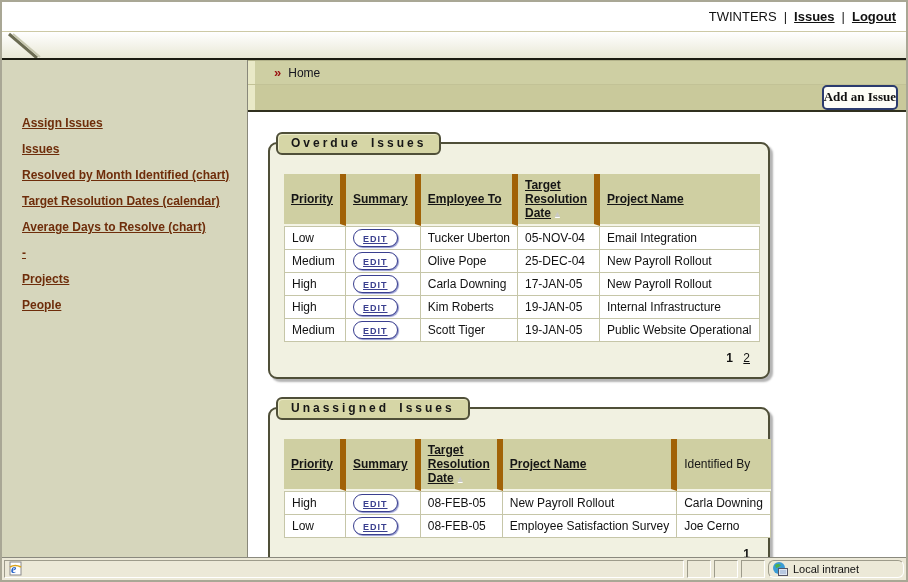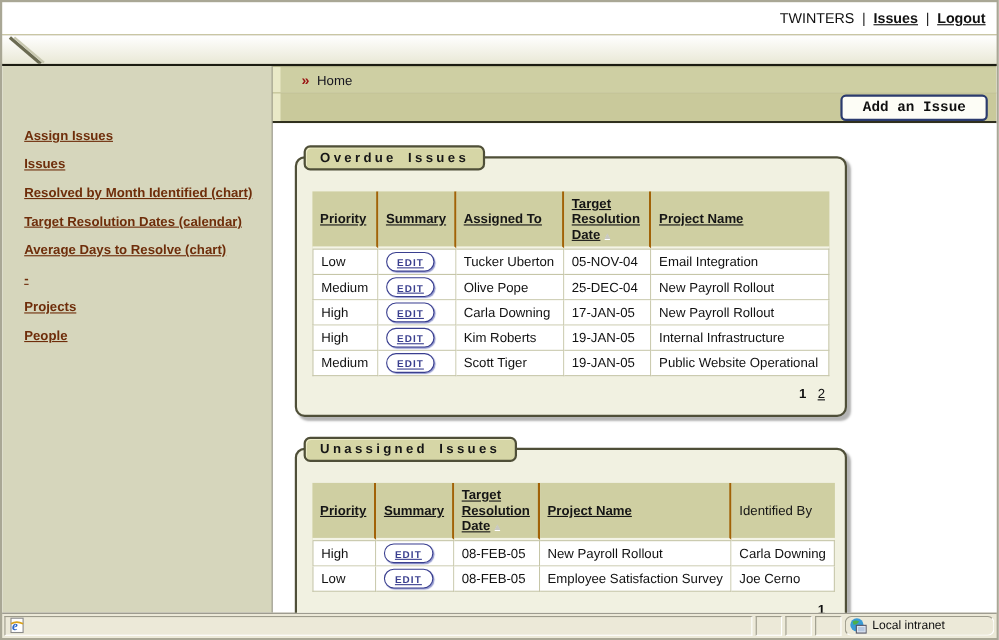--- a/index.html
+++ b/index.html
@@ -60,23 +60,23 @@
   .crumb-chevron { color: #991111; font-weight: bold; margin-right: 7px; font-size: 13px; }
   .crumb-label { font-weight: normal; color: #15151f; }
   .btn-band {
     height: 26px; flex: none; background: #c9c99b;
     border-top: 1px solid #c2c296;
     position: relative; display: flex; align-items: center; justify-content: flex-end;
     padding-right: 8px;
   }
   .add-btn {
     background: #fdfdf6; border: 2px solid #2b3b6e; border-radius: 5px;
-    font-family: Liberation Mono, monospace;
+    font-family: Liberation Serif, serif;
     font-weight: bold; font-size: 13px; color: #101010;
-    padding: 2px 18px 3px; cursor: pointer;
+    padding: 2px 0 3px; cursor: pointer;
   }
   .dark-line2 { height: 2px; background: #30301e; flex: none; }
   .content-body { flex: 1; background: #ffffff; padding: 30px 0 0 20px; }
   
   .region {
     width: 502px; position: relative;
     background: #f1f1e1;
     border: 2px solid #4f4f38; border-radius: 9px;
     box-shadow: 3px 3px 2px #b4b4b4;
     padding: 30px 14px 8px 14px;
@@ -88,21 +88,21 @@
     border: 2px solid #4f4f38; border-radius: 6px;
     padding: 2px 13px 3px;
     font-size: 12px; font-weight: bold; color: #161616;
     letter-spacing: 3px; word-spacing: 4px; white-space: nowrap;
     box-shadow: inset 1px 1px 0 #ecebc8;
   }
   
   table.report { border-collapse: separate; border-spacing: 0; }
   .report th {
     background: #cfcfa2; font-size: 12px; text-align: left; vertical-align: middle;
-    padding: 4px 7px; border-right: 2px solid #a16207; border-bottom: 2px solid #f4f4e6;
+    padding: 4px 7px; border-right: 6px solid #a16207; border-bottom: 2px solid #f4f4e6;
   }
   .report th:last-child { border-right: none; }
   .hlink { color: #151515; font-weight: bold; text-decoration: underline; cursor: pointer; }
   .hplain { color: #151515; font-weight: normal; }
   .sort-arrow { color: #c9c9c2; font-size: 9px; margin-left: 2px; text-shadow: 0 1px 0 #fff; }
   .report td {
     background: #ffffff; font-size: 12px; color: #111;
     padding: 2px 7px; height: 21px;
     border-right: 1px solid #c6c6a8; border-bottom: 1px solid #c6c6a8;
     white-space: nowrap; overflow: hidden;
@@ -191,21 +191,21 @@
               <col style="width:62px">
                 <col style="width:68px">
                 <col style="width:100px">
                 <col style="width:82px">
                 <col style="width:166px">
             </colgroup>
             <thead>
               <tr>
                 <th><span class="hlink">Priority</span></th>
                 <th><span class="hlink">Summary</span></th>
-                <th><span class="hlink">Assigned To</span></th>
+                <th><span class="hlink">Employee To</span></th>
                 <th><span class="hlink">Target Resolution Date</span><span class="sort-arrow">▲</span></th>
                 <th><span class="hlink">Project Name</span></th>
               </tr>
             </thead>
             <tbody>
               <tr>
                 <td>Low</td>
                 <td><span class="edit-btn">EDIT</span></td>
                 <td>Tucker Uberton</td>
                 <td>05-NOV-04</td>

